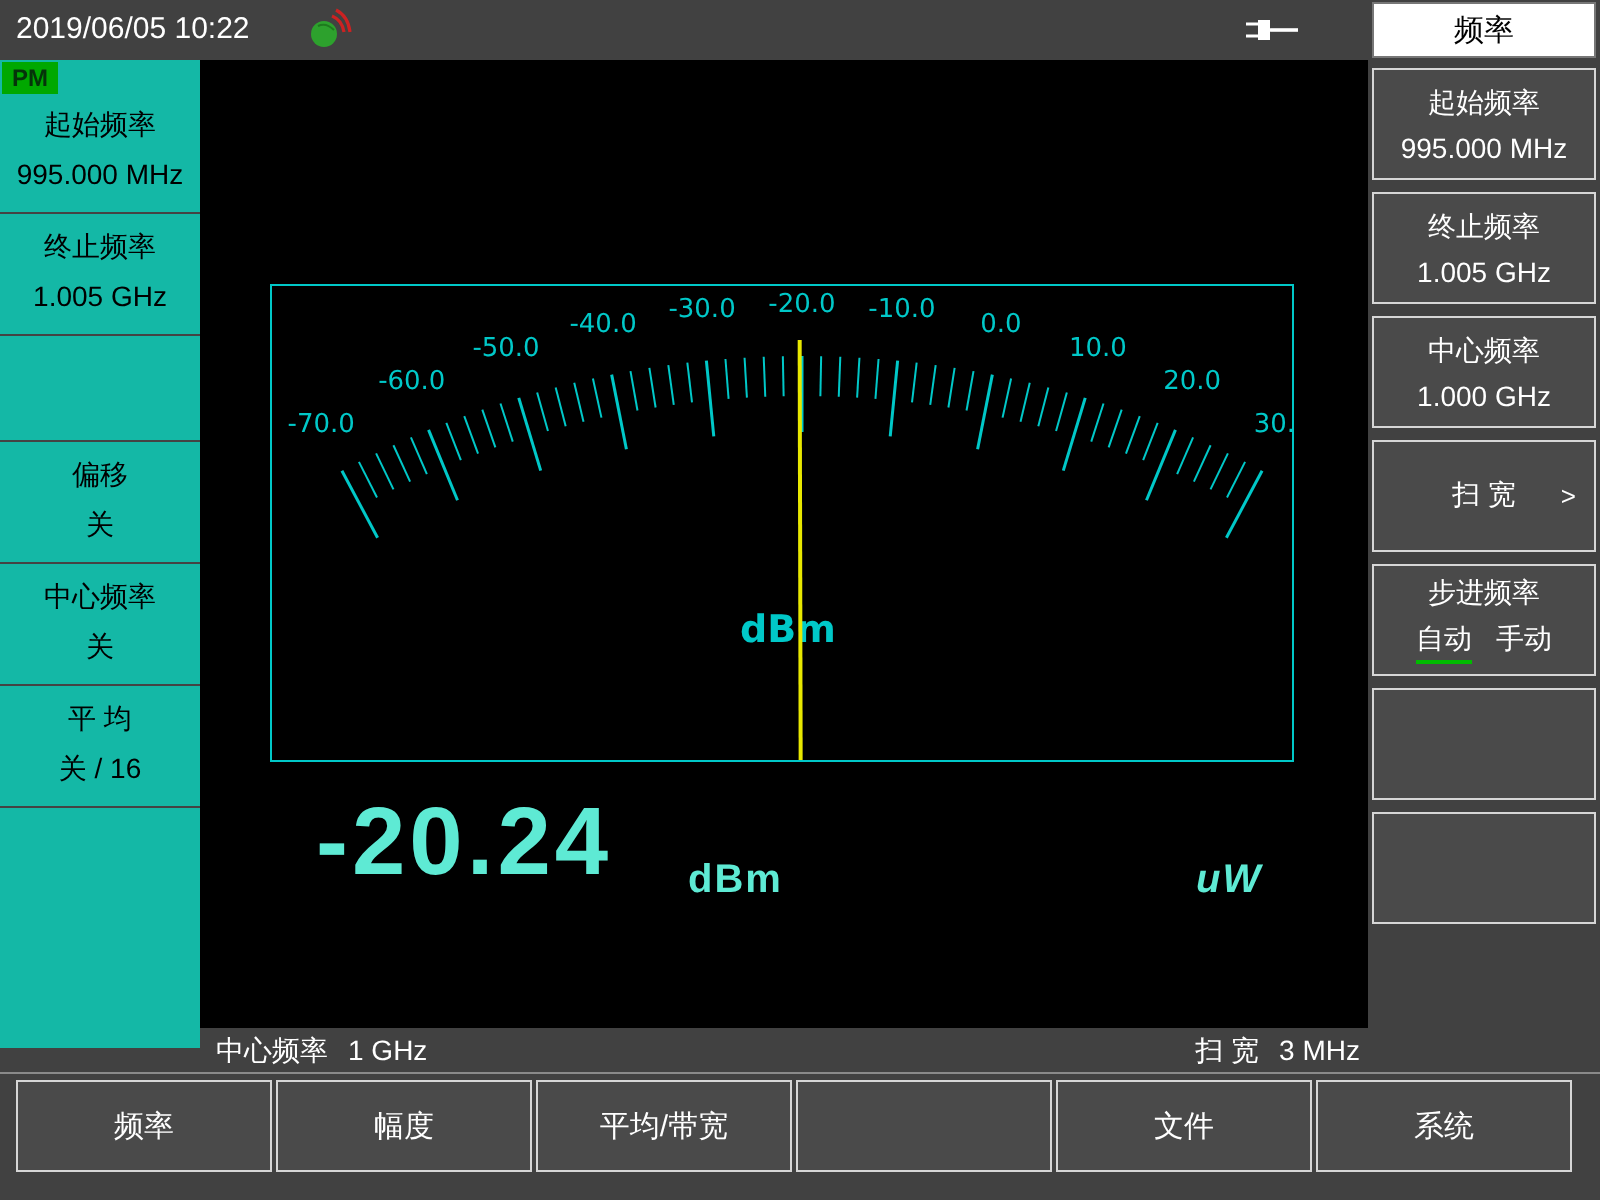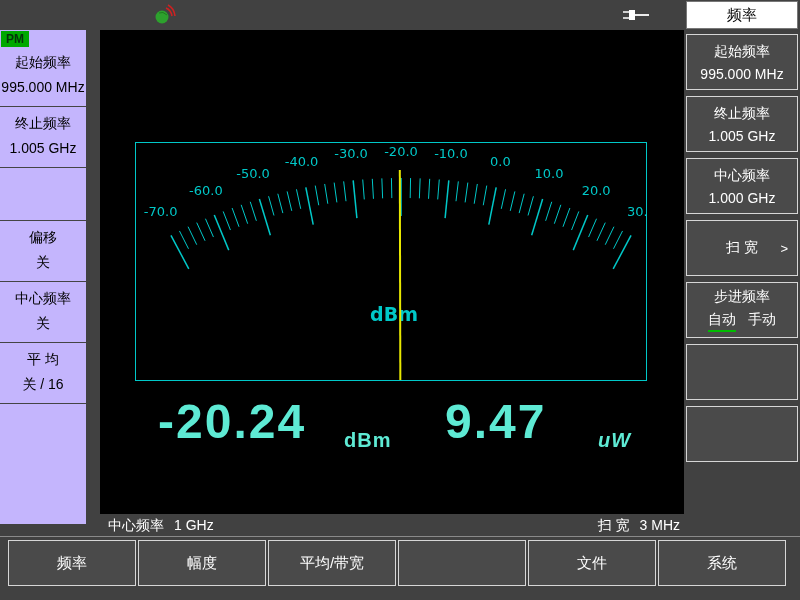--- a/index.html
+++ b/index.html
@@ -12,21 +12,21 @@
   .topbar{position:absolute;left:0;top:0;width:686px;height:30px;}
   .datetime{position:absolute;left:8px;top:6px;font-size:15px;color:#fff;}
   .sat{position:absolute;left:153px;top:4px;width:24px;height:22px;}
   .plug{position:absolute;left:620px;top:8px;width:32px;height:14px;}
   .rheader{
     position:absolute;left:686px;top:1px;width:112px;height:28px;
     background:#ffffff;color:#000;font-size:15px;box-sizing:border-box;
     border:1px solid #777;display:flex;align-items:center;justify-content:center;
   }
   
-  .leftpanel{position:absolute;left:0;top:30px;width:86px;height:494px;background:#c4b5fd;color:#000;}
+  .leftpanel{position:absolute;left:0;top:30px;width:100px;height:494px;background:#14b8a6;color:#000;}
   .badge{position:absolute;left:1px;top:1px;background:#00a800;color:#05330a;font-size:12px;font-weight:bold;padding:1px 5px;}
   .sections{padding-top:16px;}
   .sec{text-align:center;padding:8px 0 10px;border-bottom:1px solid #444;font-size:14px;line-height:17px;}
   .sec .lab{margin-bottom:8px;}
   .spacer{height:52px;border-bottom:1px solid #444;}
   
   .main{position:absolute;left:100px;top:30px;width:584px;height:484px;background:#000;}
   .gaugebox{position:absolute;left:35px;top:112px;width:510px;height:237px;border:1px solid #00c8c8;}
   svg.meter{display:block;width:510px;height:237px;font-family:"DejaVu Sans","Liberation Sans",sans-serif;}
   .bigval{position:absolute;color:#5eead4;font-weight:600;letter-spacing:2px;line-height:1;}
@@ -55,20 +55,21 @@
     position:absolute;top:540px;width:128px;height:46px;box-sizing:border-box;
     background:#4a4a4a;border:1px solid #d6d6d6;color:#fff;font-size:15px;
     display:flex;align-items:center;justify-content:center;
   }
   .bb1{left:8px}.bb2{left:138px}.bb3{left:268px}.bb4{left:398px}.bb5{left:528px}.bb6{left:658px}
 </style>
 </head>
 <body>
 
 <div class="topbar">
+  <span class="datetime">2019/06/05 10:22</span>
   <span class="sat">
     <svg width="24" height="22" viewBox="0 0 24 22">
       <ellipse cx="9" cy="13" rx="6.5" ry="6.5" fill="#2da12d"></ellipse>
       <path d="M6 9 q4 -2 8 2" stroke="#1e7a1e" stroke-width="1" fill="none"></path>
       <path d="M13 4 q5 2 6 8" stroke="#cc2222" fill="none" stroke-width="1.6"></path>
       <path d="M15 1 q6 3 7 11" stroke="#cc2222" fill="none" stroke-width="1.6"></path>
     </svg>
   </span>
   <span class="plug">
     <svg width="32" height="14" viewBox="0 0 32 14">
@@ -172,21 +173,20 @@
         <text x="364.44798782462567" y="22.750960461213936" fill="#00c8c8" font-size="13" text-anchor="middle">0.0</text>
         <text x="412.98428003556944" y="34.85241726358157" fill="#00c8c8" font-size="13" text-anchor="middle">10.0</text>
         <text x="460.1080326913403" y="51.632430790495675" fill="#00c8c8" font-size="13" text-anchor="middle">20.0</text>
         <text x="505.36944014637606" y="72.93083245622944" fill="#00c8c8" font-size="13" text-anchor="middle">30.0</text>
         <text x="258" y="178" fill="#00c8c8" font-size="19" font-weight="bold" text-anchor="middle">dBm</text>
         <line x1="263.83183125898125" y1="27.00137010048661" x2="264.32443253531443" y2="237.00079234726934" stroke="#e8e800" stroke-width="2"></line>
       </svg>
   </div>
   <span class="bigval" id="dbm-val">-20.24</span>
   <span class="bigval" id="dbm-unit">dBm</span>
-  <span class="bigval" id="w-val">9.47</span>
   <span class="bigval" id="w-unit">uW</span>
 </div>
 
 <div class="statusrow">
   <span class="l">
     <span>中心频率</span><b>1 GHz</b>
   </span>
   <span class="r">
     <span>扫 宽</span><b>3 MHz</b>
   </span>

